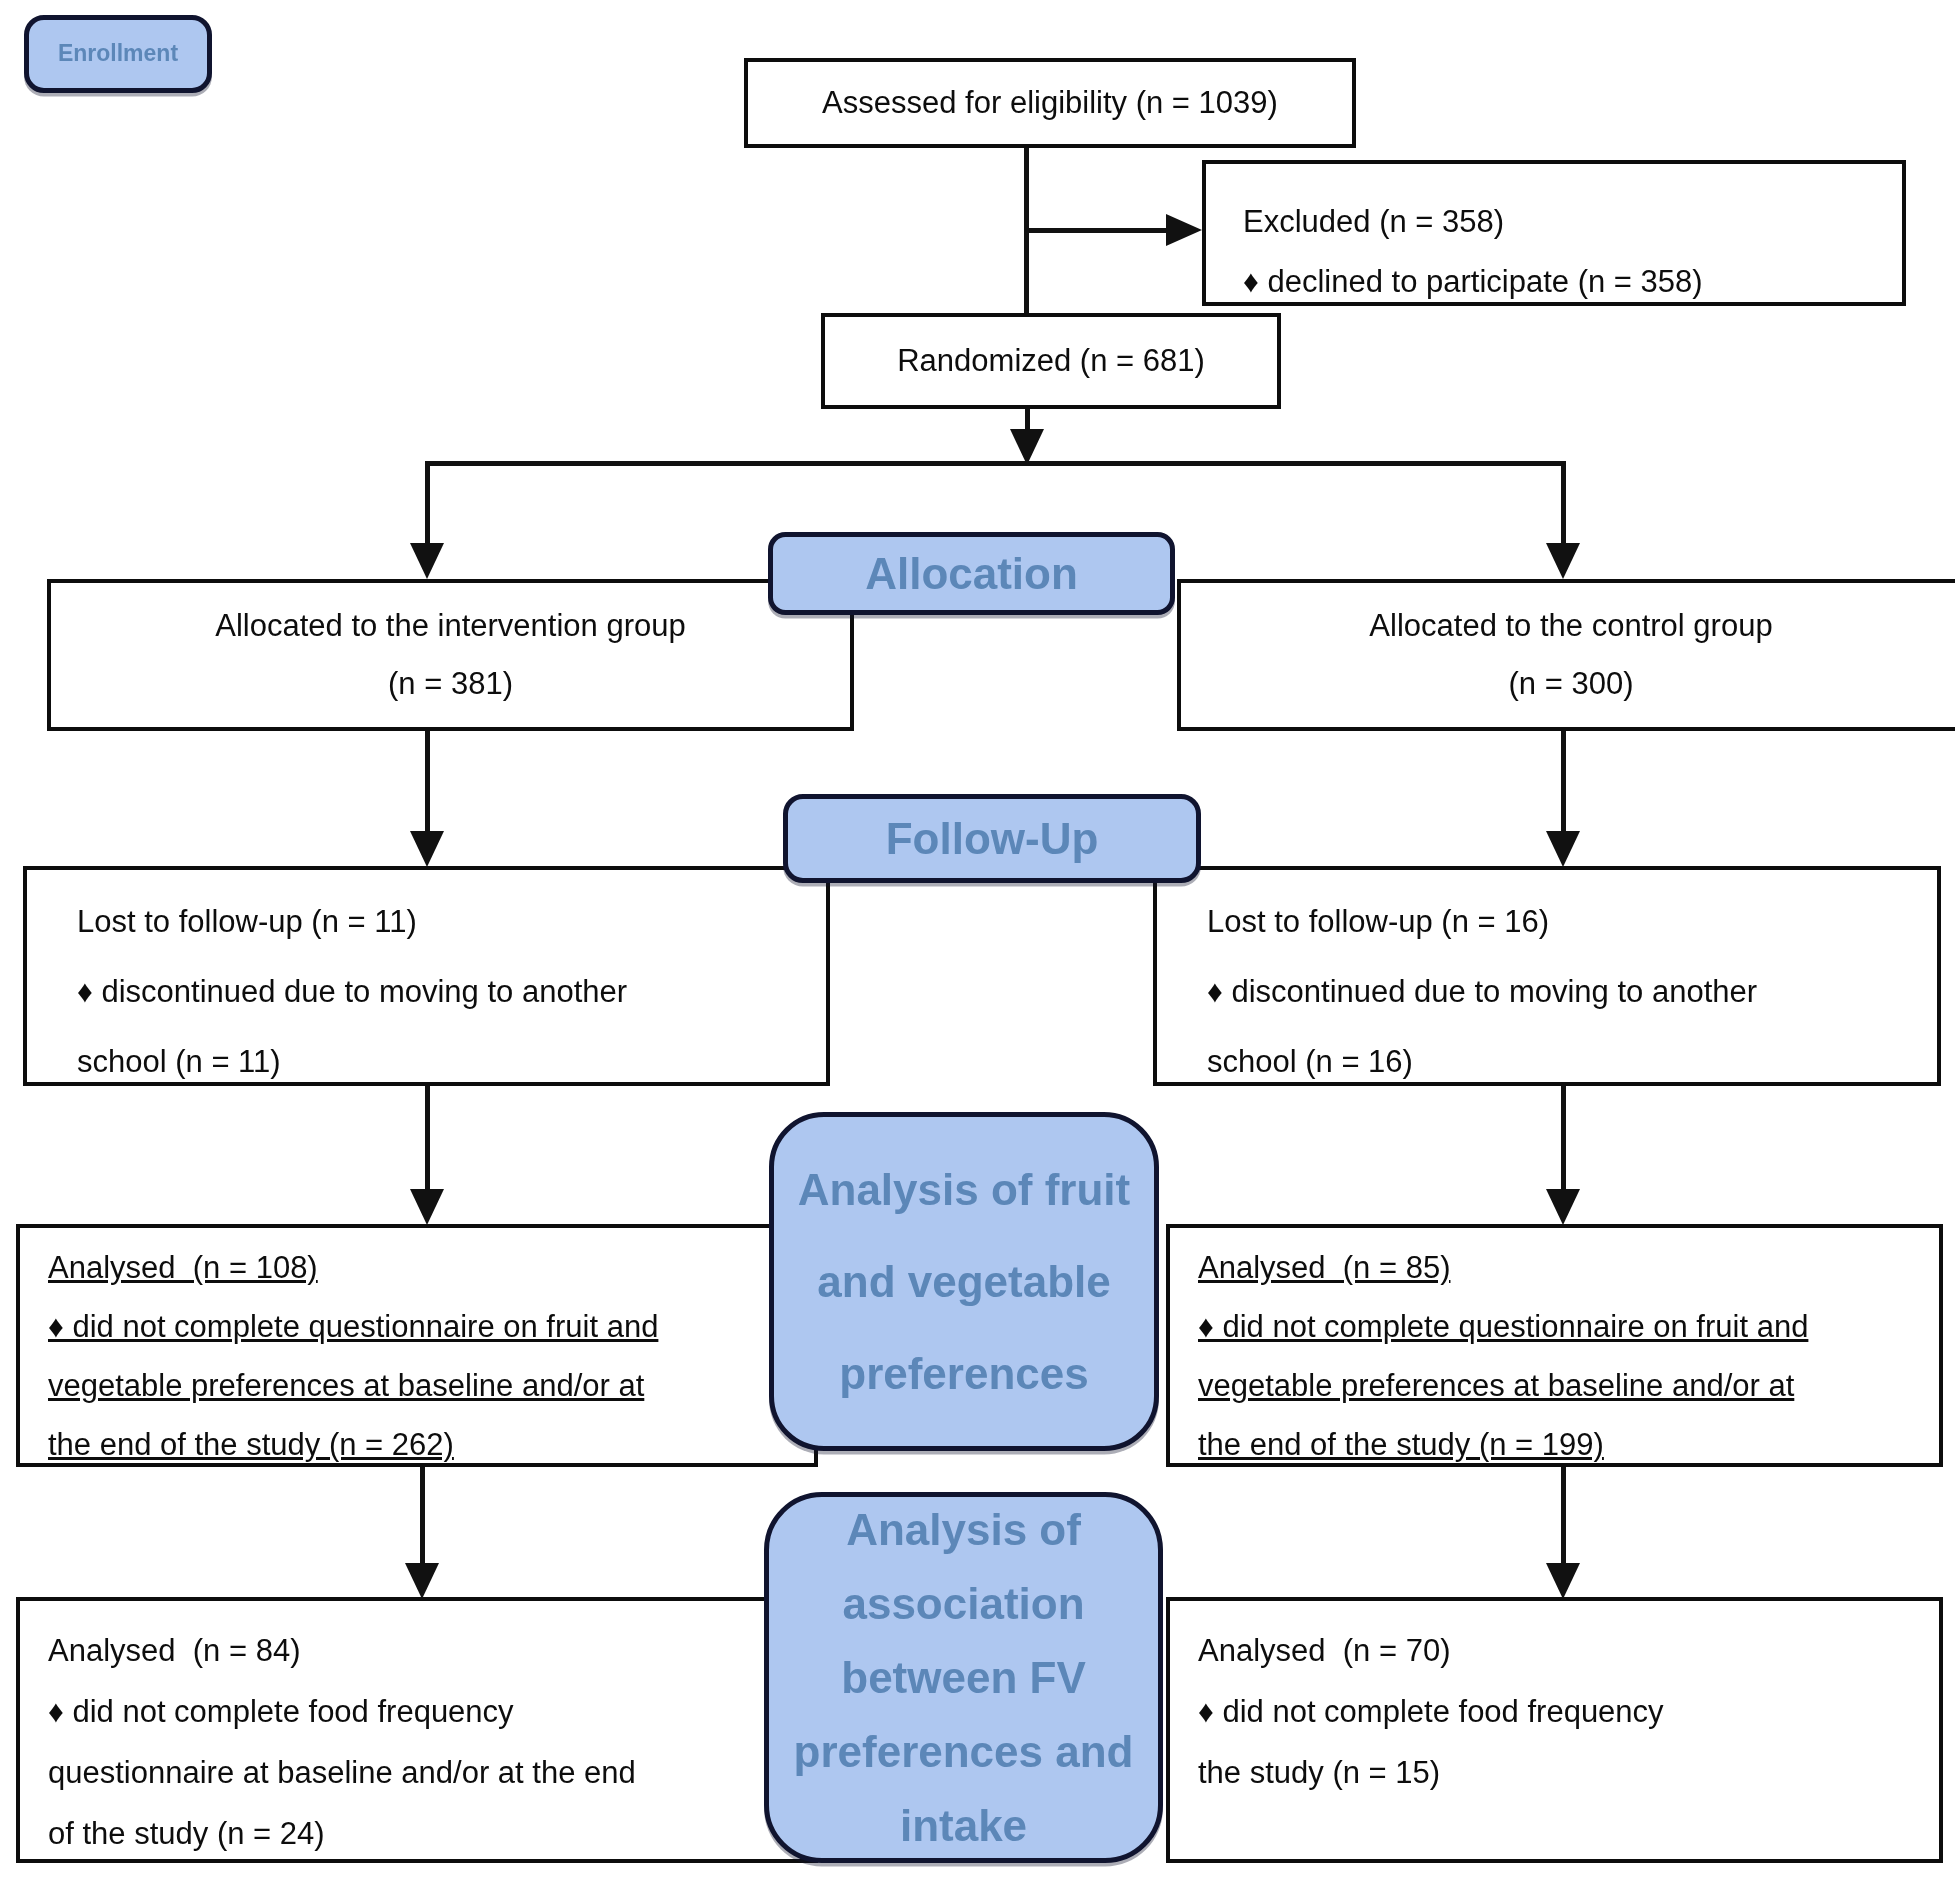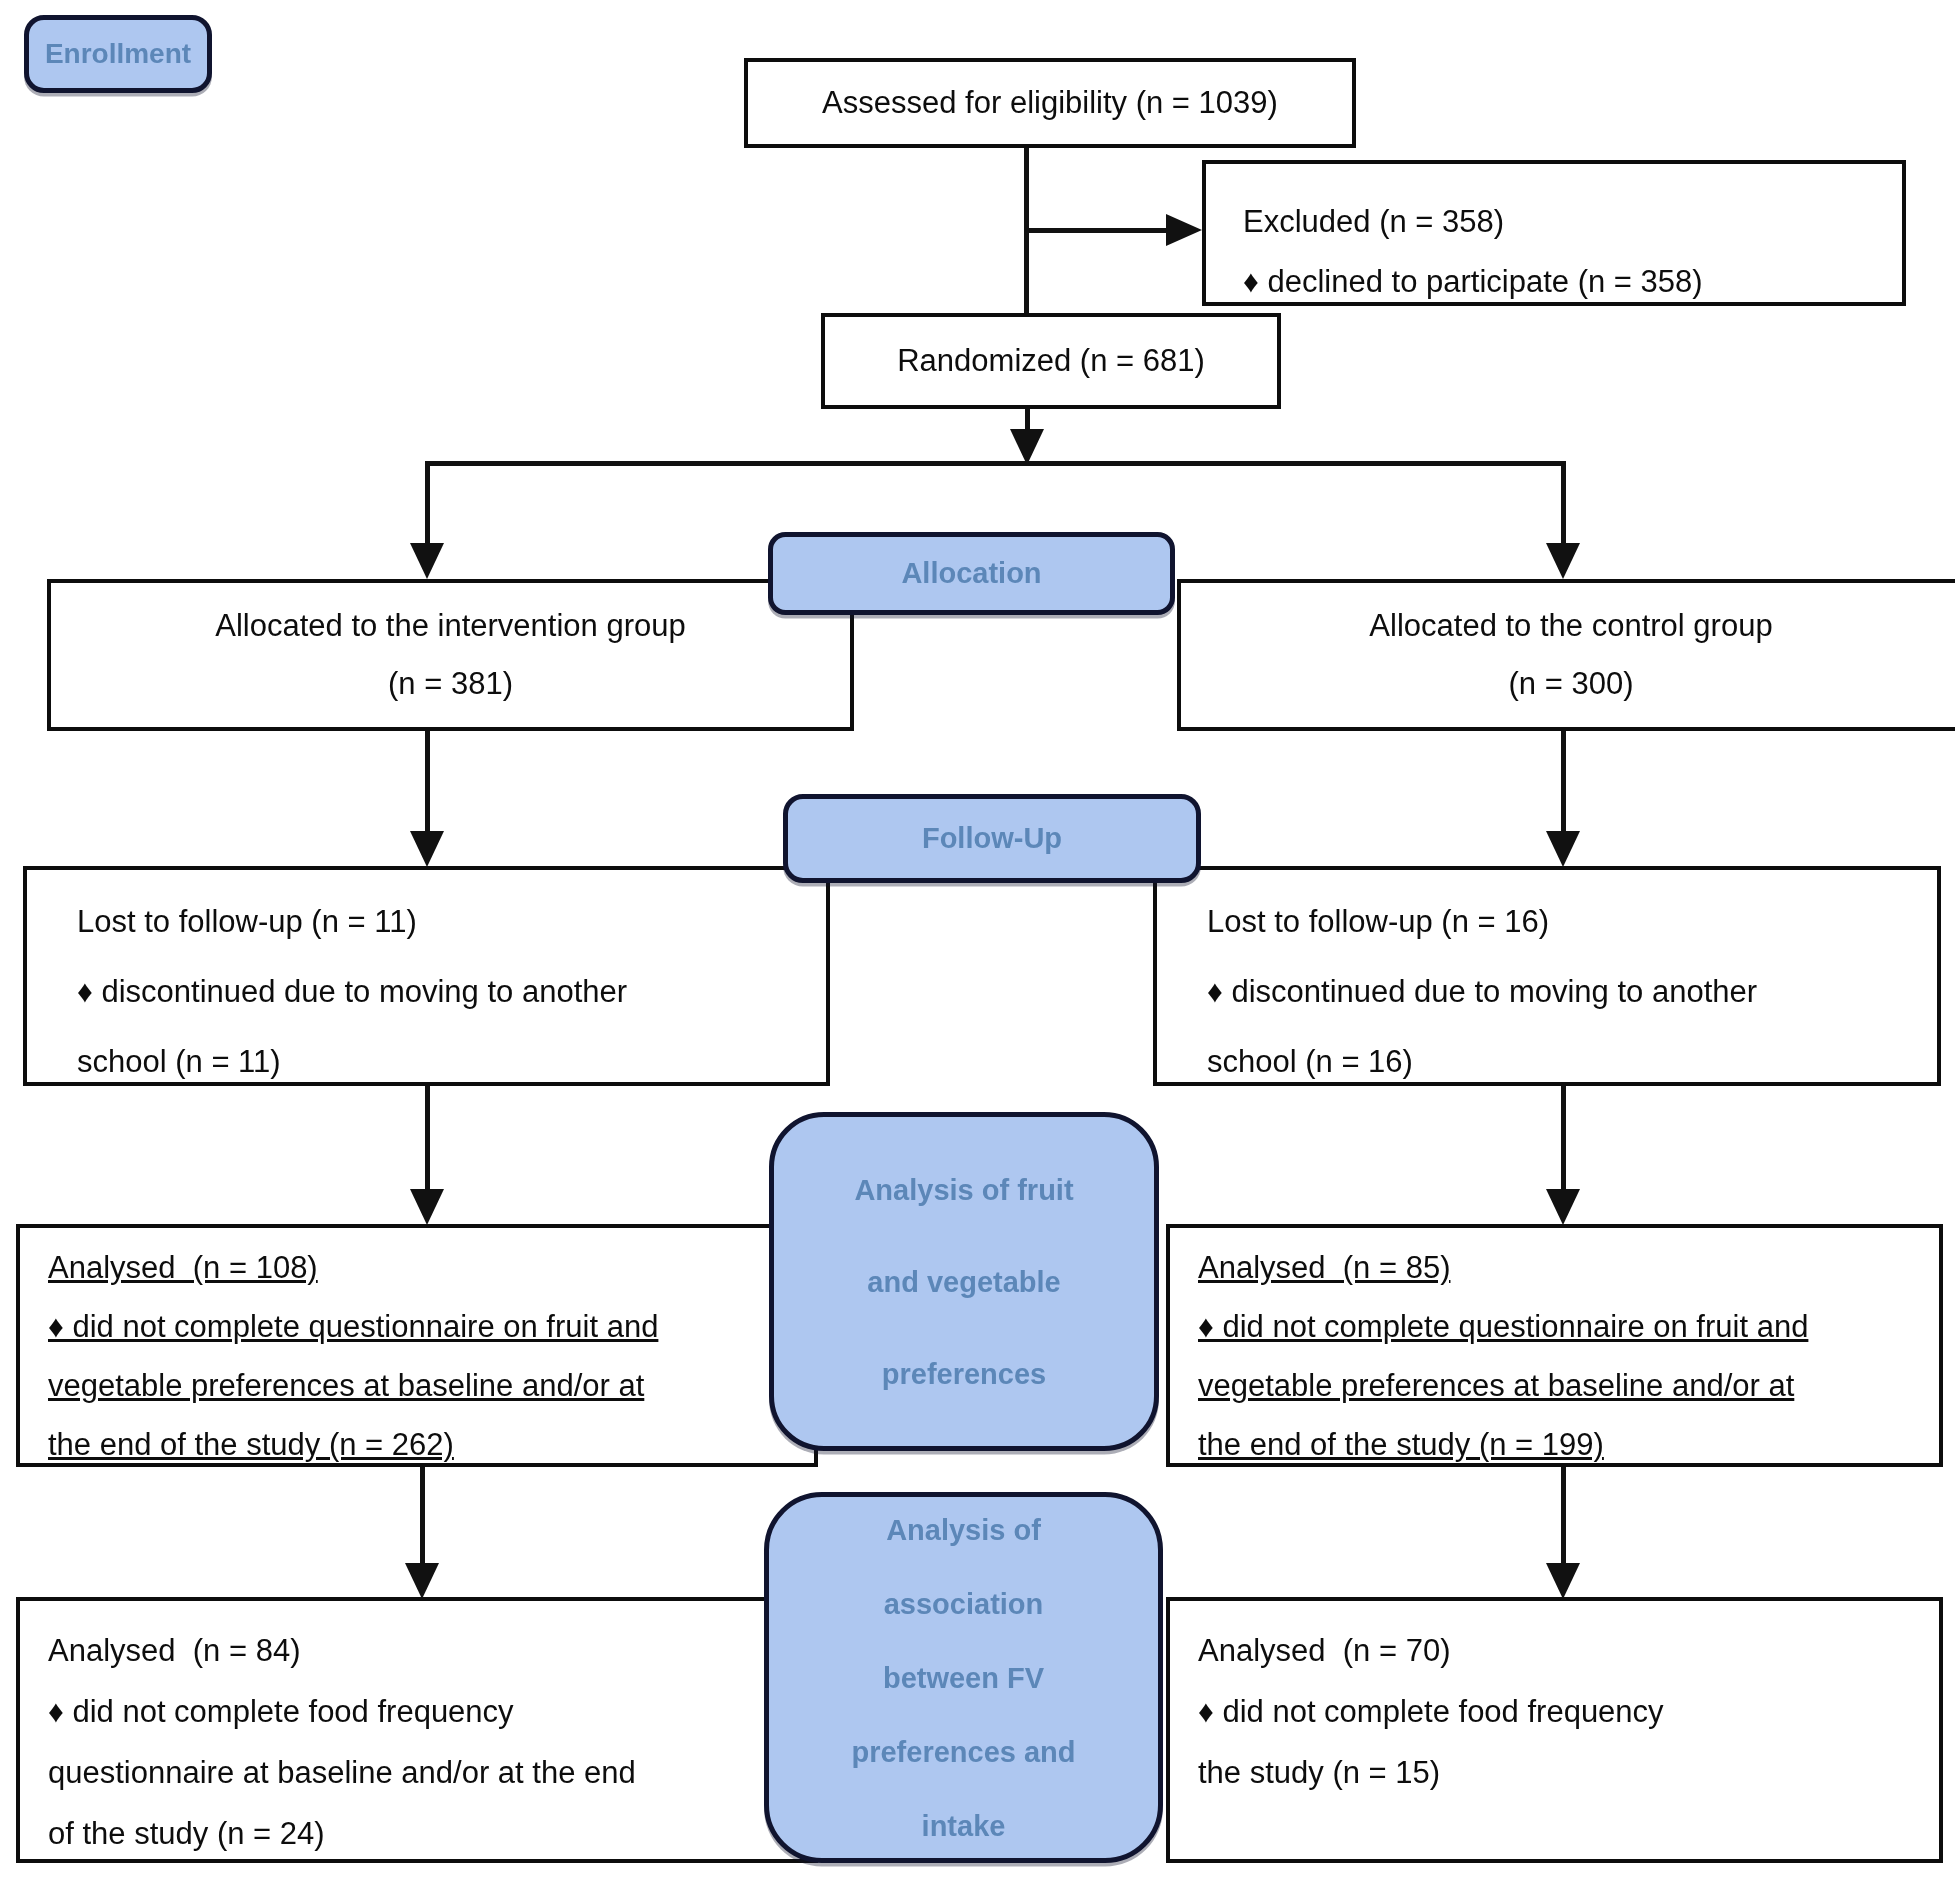--- a/index.html
+++ b/index.html
@@ -33,21 +33,21 @@
   .badge{
     position:absolute;
     background:#aec7f0;
     border:5.8px solid #10142f;
     box-sizing:border-box;
     color:#5c87b8;
     font-weight:bold;
     display:flex;flex-direction:column;
     justify-content:center;align-items:center;
     text-align:center;
-    font-size:29px;
+    font-size:44px;
     box-shadow:0 3.5px 0 rgba(16,20,47,0.35);
   }
   .vline{position:absolute;width:4.6px;background:#111111;}
   .hline{position:absolute;height:4.6px;background:#111111;}
   .ah-down{
     position:absolute;width:0;height:0;
     border-left:17.4px solid transparent;
     border-right:17.4px solid transparent;
     border-top:36px solid #111111;
   }
@@ -59,21 +59,21 @@
   }
   
   #box-excluded{padding:28px 17.4px 0 23px;}
   #box-excluded .line{line-height:60px;}
   #box-lost-intervention,#box-lost-control{padding:17.4px 14.5px 0 26px;}
   #box-lost-intervention .line,#box-lost-control .line{line-height:70px;margin-left:24px;}
   #box-ana-fv-intervention,#box-ana-fv-control{padding:10.4px 11.6px 0 28px;text-decoration:underline;}
   #box-ana-fv-intervention .line,#box-ana-fv-control .line{line-height:59px;}
   #box-ana-ffq-intervention,#box-ana-ffq-control{padding:18.5px 11.6px 0 28px;}
   #box-ana-ffq-intervention .line,#box-ana-ffq-control .line{line-height:61px;}
-  #badge-enrollment{font-size:28px;}
+  #badge-enrollment{font-size:23px;}
   #badge-analysis-fv .line{line-height:92px;}
   #badge-analysis-assoc .line{line-height:74px;}
 </style>
 </head>
 <body>
 
 <div id="canvas">
 
   <div class="vline" style="left:1024px;top:148px;height:165px;"></div>
   <div class="hline" style="left:1026px;top:228px;width:142px;"></div>

